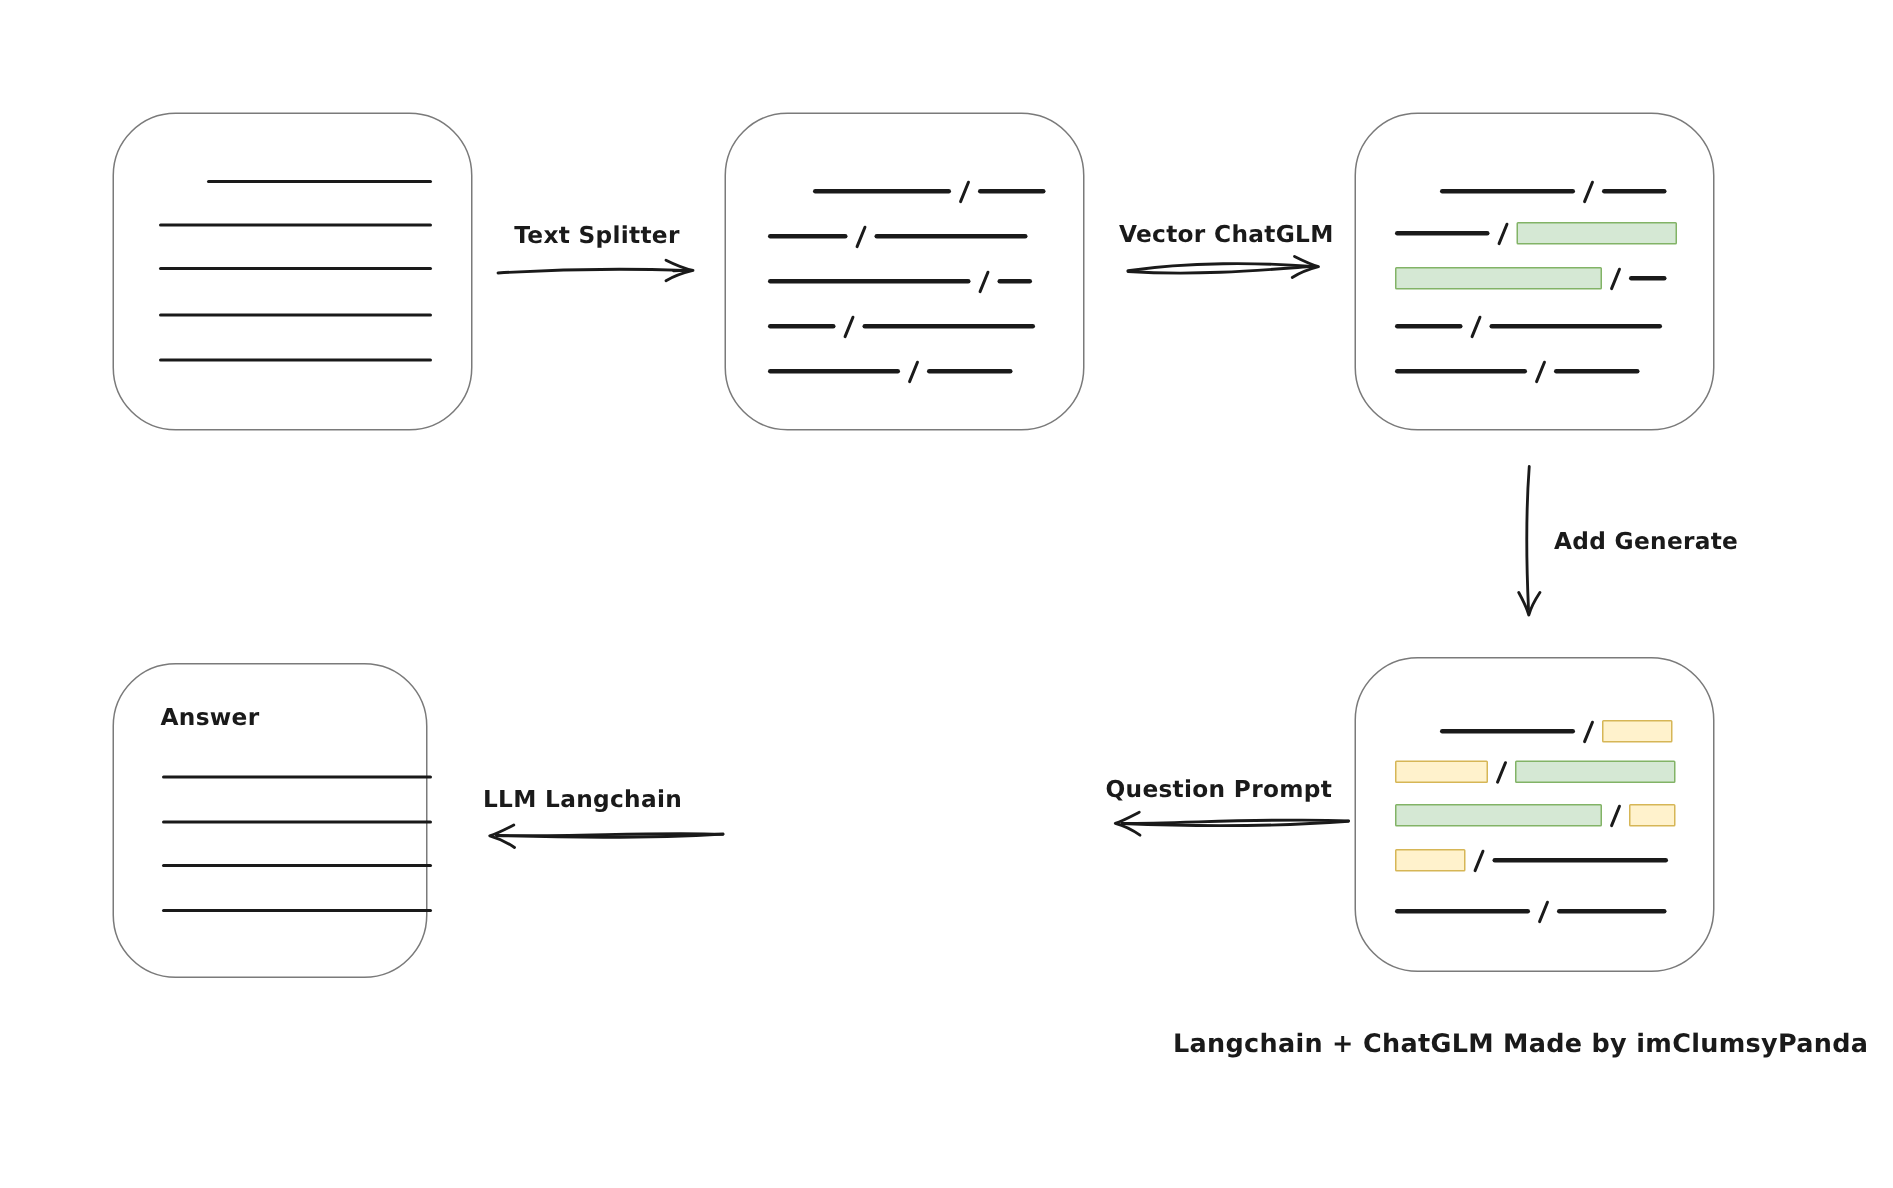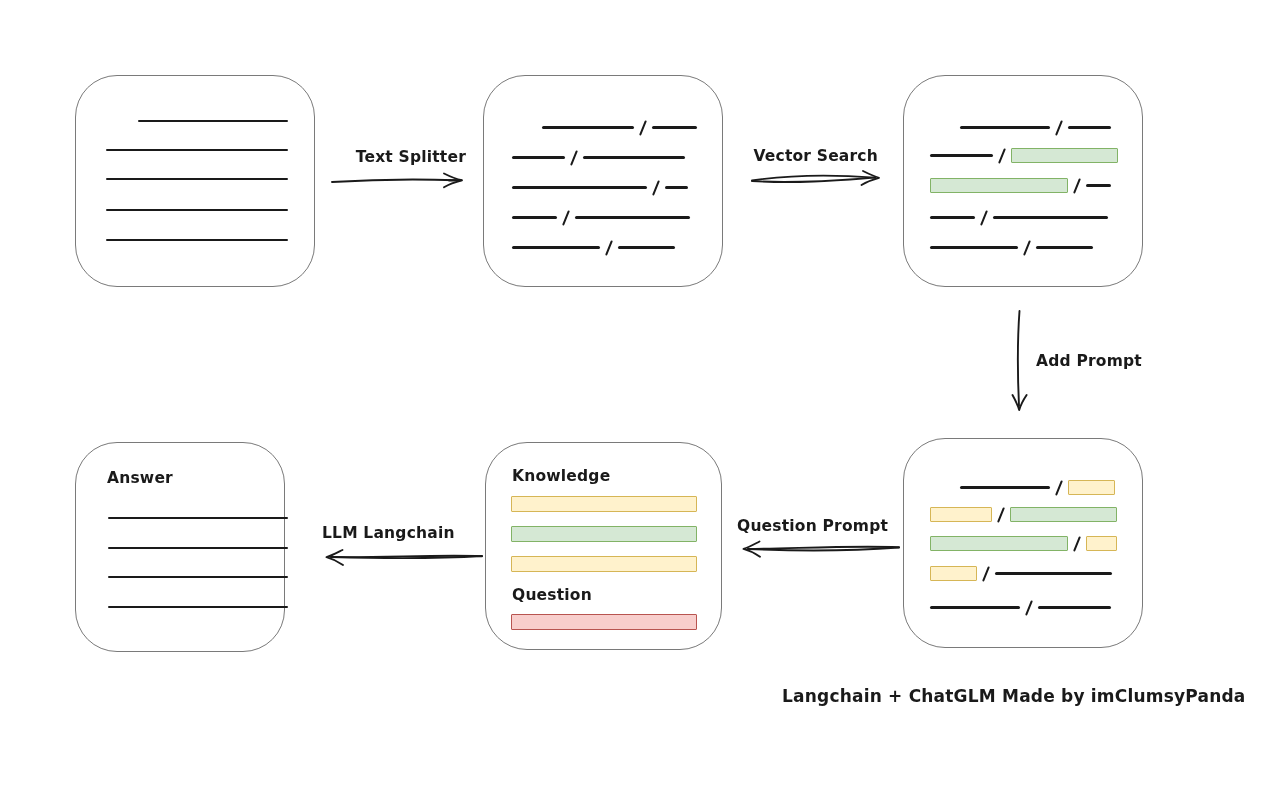--- a/index.html
+++ b/index.html
@@ -70,21 +70,21 @@
     border-radius:1px;
   }
   .bar.yellow{background:var(--yellow-fill,#fff2cc);border:1.6px solid var(--yellow-stroke,#d6b656);}
   .bar.green{background:var(--green-fill,#d5e8d4);border:1.6px solid var(--green-stroke,#82b366);}
   .bar.red{background:var(--red-fill,#f8cecc);border:1.6px solid var(--red-stroke,#b85450);}
   .arrow-label{
     position:absolute;
     font-size:15.5px;
     font-weight:600;
     letter-spacing:0.2px;
-    text-align:right;
+    text-align:center;
     white-space:nowrap;
   }
   #arrow-layer{
     position:absolute;left:0;top:0;width:1262px;height:792px;
     pointer-events:none;
   }
   #arrow-layer path{
     fill:none;
     stroke:var(--ink,#1a1a1a);
     stroke-width:1.9;
@@ -176,21 +176,21 @@
       </div>
       <div class="crow" style="left: 28px; top: 162px;">
         <span class="seg-line" style="width: 88px;"></span>
         <span class="slash">
           <i></i>
         </span>
         <span class="seg-line" style="width: 57px;"></span>
       </div>
     </div>
 
-  <div class="arrow-label" style="left:746px;top:147px;width:132px">Vector Search</div>
+  <div class="arrow-label" style="left:746px;top:147px;width:132px">Vector ChatGLM</div>
 
   <div class="node" style="left:903px;top:75px;width:240px;height:212px">
 
   <div class="crow" style="left: 56px; top: 42px;">
         <span class="seg-line" style="width: 90px;"></span>
         <span class="slash">
           <i></i>
         </span>
         <span class="seg-line" style="width: 43px;"></span>
       </div>
@@ -217,21 +217,21 @@
       </div>
       <div class="crow" style="left: 26px; top: 162px;">
         <span class="seg-line" style="width: 88px;"></span>
         <span class="slash">
           <i></i>
         </span>
         <span class="seg-line" style="width: 57px;"></span>
       </div>
     </div>
 
-  <div class="arrow-label" style="left:1036px;top:352px;text-align:left">Add Prompt</div>
+  <div class="arrow-label" style="left:1036px;top:352px;text-align:left">Add Generate</div>
 
   <div class="node" style="left:903px;top:438px;width:240px;height:210px">
 
   <div class="crow" style="left: 56px; top: 39px;">
         <span class="seg-line" style="width: 90px;"></span>
         <span class="slash">
           <i></i>
         </span>
         <span class="chip yellow" style="width: 47px;"></span>
       </div>
@@ -260,30 +260,20 @@
         <span class="seg-line" style="width: 90px;"></span>
         <span class="slash">
           <i></i>
         </span>
         <span class="seg-line" style="width: 73px;"></span>
       </div>
     </div>
 
   <div class="arrow-label" style="left:737px;top:517px;width:150px">Question Prompt</div>
 
-  <div class="node" style="left:485px;top:442px;width:237px;height:208px">
-    <div class="node-title" style="left:26px;top:24px">Knowledge</div>
-
-    <div class="node-title" style="left:26px;top:143px">Question</div>
-
-  <div class="bar yellow" style="left: 25px; top: 53px;"></div>
-      <div class="bar green" style="left: 25px; top: 83px;"></div>
-      <div class="bar yellow" style="left: 25px; top: 113px;"></div>
-      <div class="bar red" style="left: 25px; top: 171px;"></div>
-    </div>
 
   <div class="arrow-label" style="left:322px;top:524px;width:130px">LLM Langchain</div>
 
   <div class="node" style="left:75px;top:442px;width:210px;height:210px">
     <div class="node-title" style="left:31px;top:26px">Answer</div>
 
   <div class="tline" style="left: 32px; top: 74px; width: 180px;"></div>
       <div class="tline" style="left: 32px; top: 104px; width: 180px;"></div>
       <div class="tline" style="left: 32px; top: 133px; width: 180px;"></div>
       <div class="tline" style="left: 32px; top: 163px; width: 180px;"></div>

